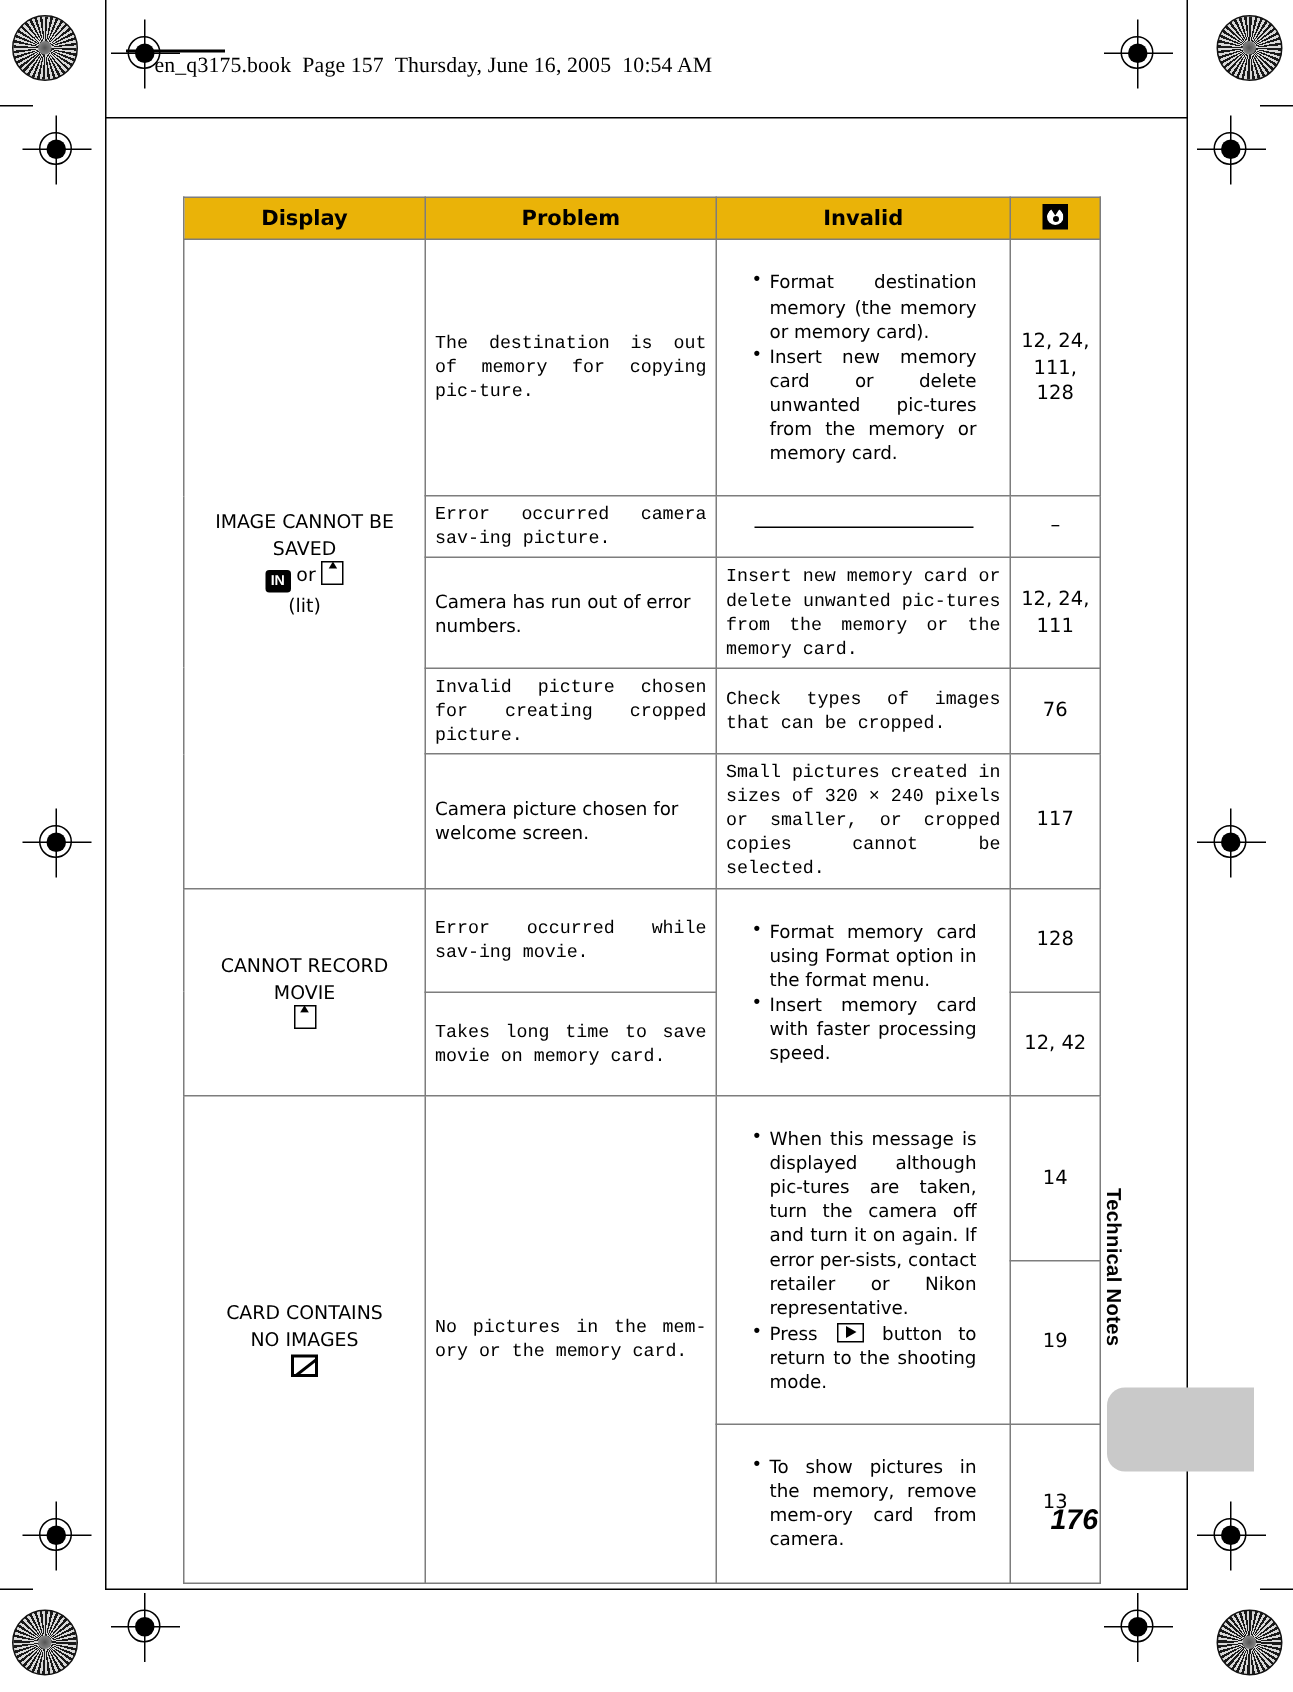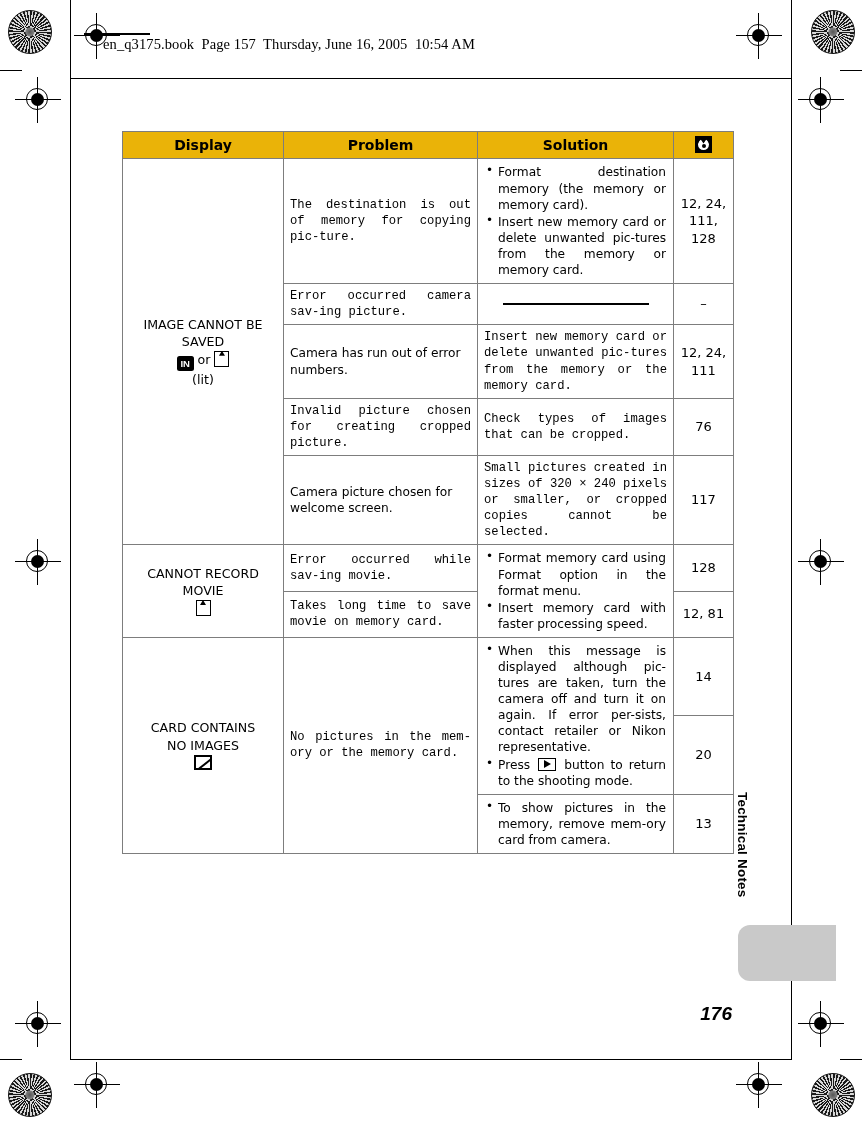--- a/index.html
+++ b/index.html
@@ -162,21 +162,21 @@
   }
   .cell-page {
     text-align: center;
     font-size: 13px;
     line-height: 1.36;
     margin-left: 24px;
   }
   .just { text-align: justify; text-align-last: left; hyphens: manual; font-family: Liberation Mono, monospace; }
 
   ul.sol {
-    margin: 1px;
+    margin: 16px;
     padding: 0;
     list-style: none;
   }
   ul.sol li {
     position: relative;
     padding-left: 13px;
     margin: 0 0 1px 0;
     text-align: justify;
   }
   ul.sol li::before {
@@ -383,21 +383,21 @@
   <colgroup>
     <col class="c-display">
       <col class="c-problem">
       <col class="c-solution">
       <col class="c-page">
   </colgroup>
   <thead>
     <tr>
       <th>Display</th>
       <th>Problem</th>
-      <th>Solution</th>
+      <th>Invalid</th>
       <th><span class="ico-book"></span></th>
     </tr>
   </thead>
   <tbody>
 
     <tr>
       <td class="cell-display" rowspan="5">
         <div>IMAGE CANNOT BE</div>
         <div>SAVED</div>
         <div>
@@ -449,40 +449,40 @@
       <td rowspan="2">
         <ul class="sol">
           <li><span>Format memory card using </span><b class="fmt">Format</b><span> option in the format menu.</span></li>
           <li>Insert memory card with faster processing speed.</li>
         </ul>
       </td>
       <td class="cell-page">128</td>
     </tr>
     <tr>
       <td class="just">Takes long time to save movie on memory card.</td>
-      <td class="cell-page">12, 81</td>
+      <td class="cell-page">12, 42</td>
     </tr>
 
     <tr>
       <td class="cell-display" rowspan="3">
         <div>CARD CONTAINS</div>
         <div>NO IMAGES</div>
         <div><span class="ico-noimg"></span></div>
       </td>
       <td class="just" rowspan="3">No pictures in the mem-ory or the memory card.</td>
       <td rowspan="2">
         <ul class="sol">
           <li>When this message is displayed although pic-tures are taken, turn the camera off and turn it on again. If error per-sists, contact retailer or Nikon representative.</li>
           <li><span>Press </span><span class="ico-play"></span><span> button to return to the shooting mode.</span></li>
         </ul>
       </td>
       <td class="cell-page">14</td>
     </tr>
     <tr>
-      <td class="cell-page">20</td>
+      <td class="cell-page">19</td>
     </tr>
     <tr>
       <td>
         <ul class="sol">
           <li>To show pictures in the memory, remove mem-ory card from camera.</li>
         </ul>
       </td>
       <td class="cell-page">13</td>
     </tr>
   </tbody>

